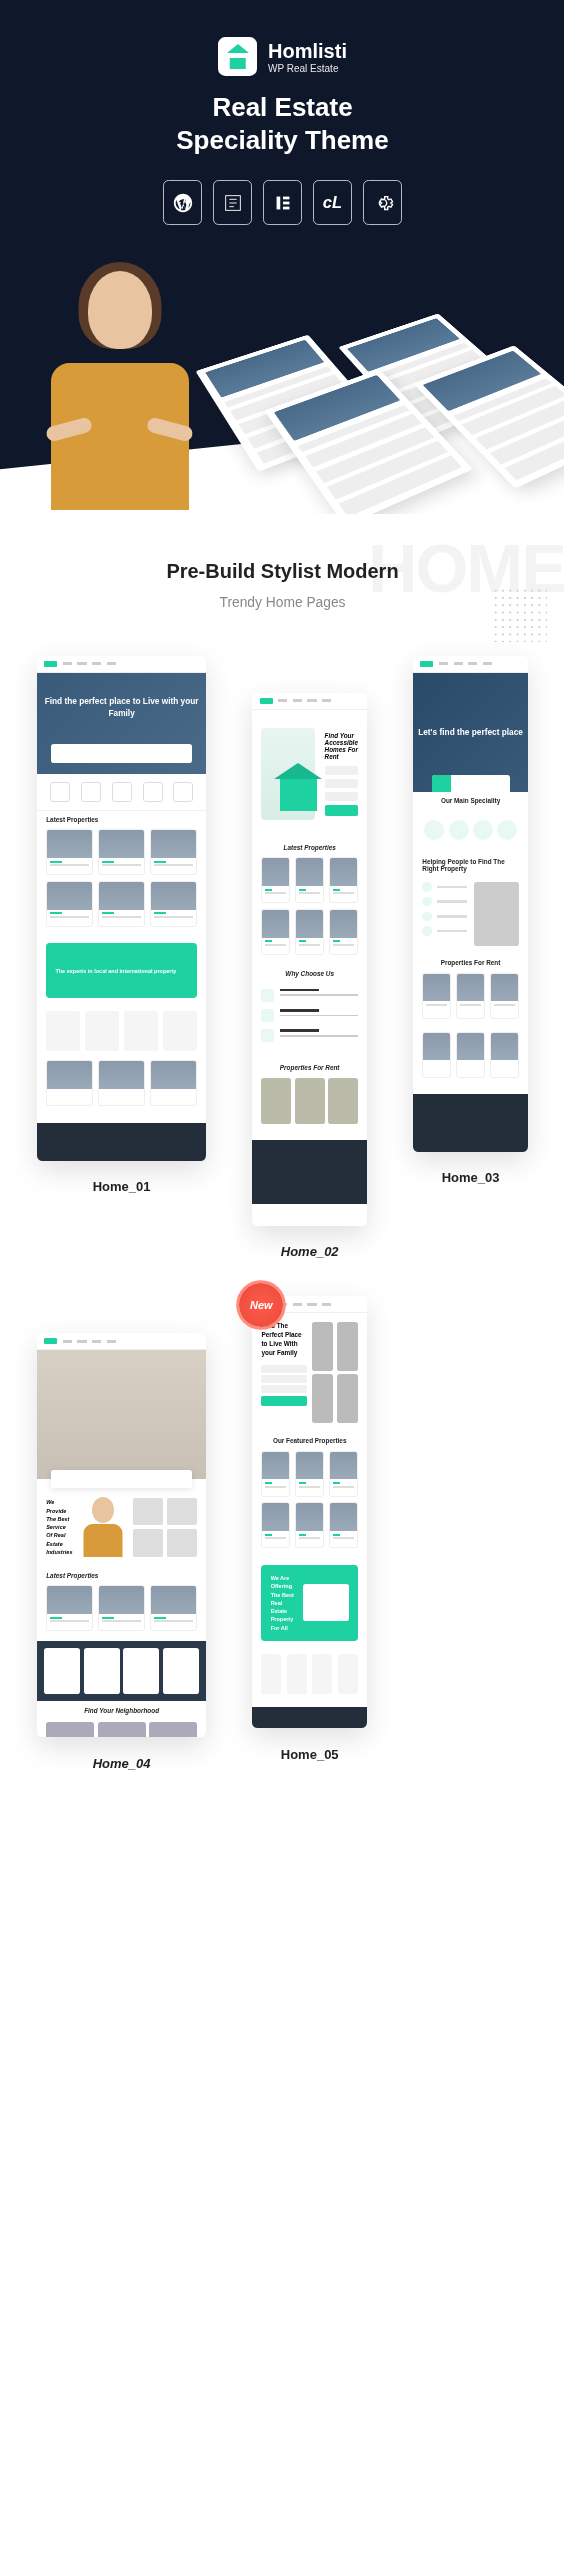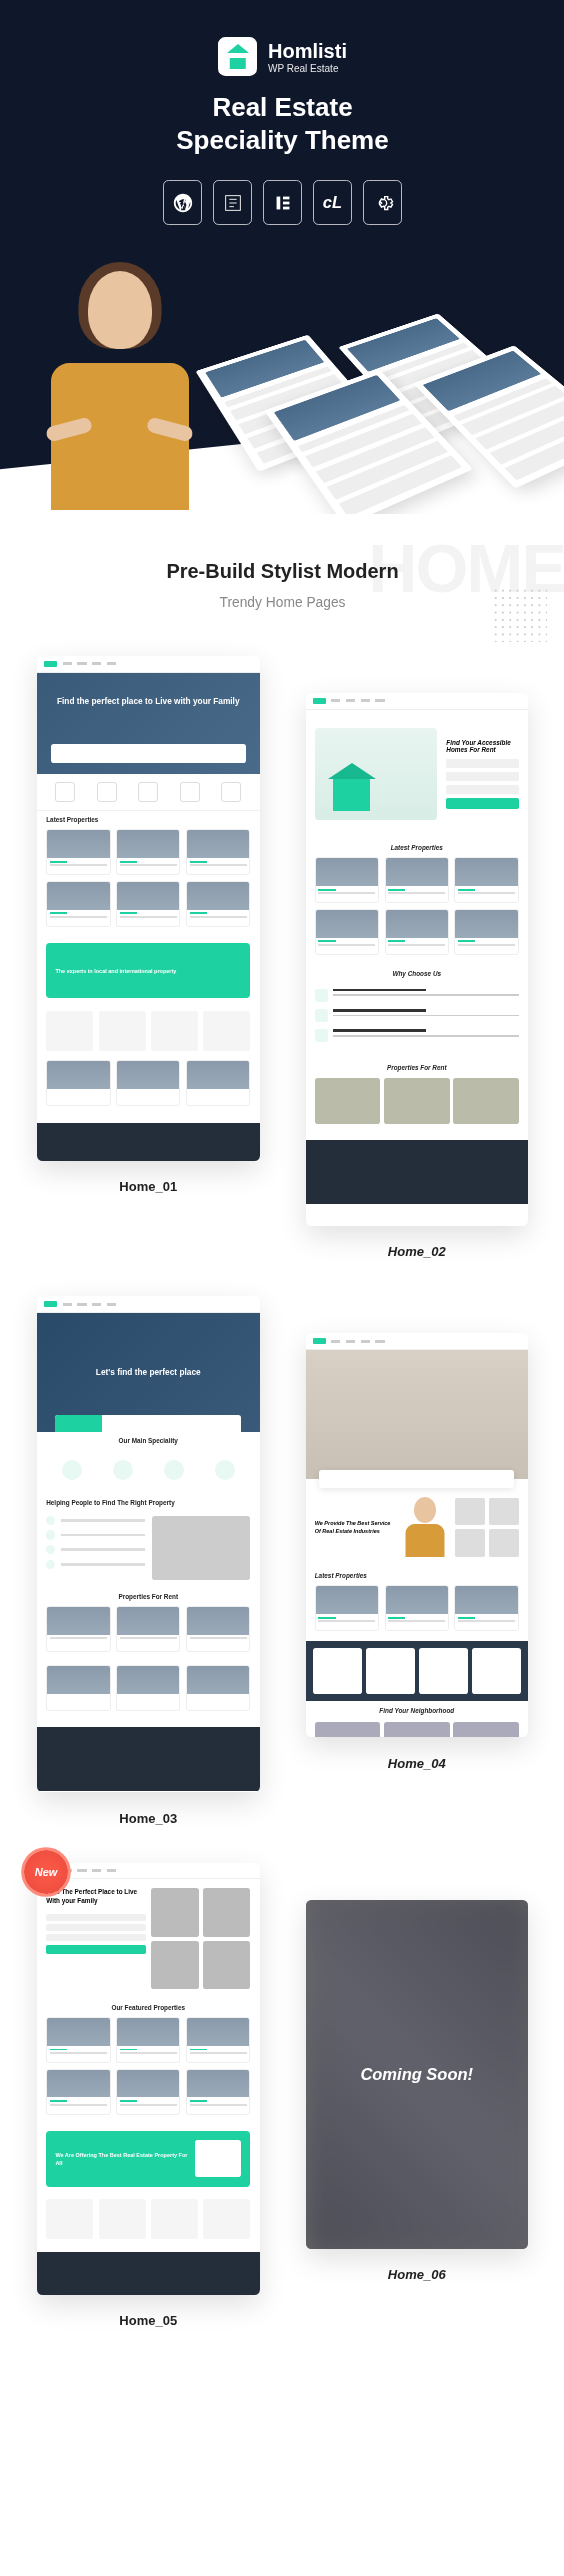--- a/index.html
+++ b/index.html
@@ -38,21 +38,21 @@
     .m2 { top: 37px; left: 165px; }
     .m3 { top: 92px; left: 55px; }
     .m4 { top: 129px; left: 202px; }
     
     .section { padding: 46px 37px 37px; background: #fff; position: relative; }
     .section-bg-text { position: absolute; top: 15px; left: 0; right: 0; font-size: 68px; font-weight: 900; color: #F3F3F3; text-align: right; letter-spacing: -1.8px; z-index: 0; }
     .section-title { text-align: center; font-size: 20px; font-weight: 700; color: #222; position: relative; z-index: 1; }
     .section-sub { text-align: center; font-size: 13.8px; color: #888; margin-top: 12px; position: relative; z-index: 1; }
     .dots-deco { position: absolute; top: 73px; right: 18.4px; width: 55px; height: 55px; background-image: radial-gradient(#ccc 0.9px, transparent 0.9px); background-size: 7.3px 7.3px; z-index: 0; }
     
-    .grid { display: grid; grid-template-columns: 1fr 1fr; gap: 37px 46px; margin-top: 46px; position: relative; z-index: 1; }
+    .grid { display: grid; grid-template-columns: 1fr 1fr 1fr; gap: 37px 46px; margin-top: 46px; position: relative; z-index: 1; }
     .grid-item { display: flex; flex-direction: column; align-items: center; position: relative; }
     .thumb { width: 100%; border-radius: 5.5px; box-shadow: 0 9.2px 27.6px rgba(0,0,0,0.12); background: #fff; position: relative; overflow: hidden; }
     .thumb-label { margin-top: 18.4px; font-size: 13px; font-weight: 700; color: #222; }
     
     .preview-hero { height: 101px; background: linear-gradient(135deg, #3A5A7A, #4A6A8A); position: relative; }
     .preview-hero-text { position: absolute; top: 22px; left: 0; right: 0; color: #fff; font-size: 8.3px; font-weight: 600; text-align: center; line-height: 1.5; }
     .preview-search { position: absolute; bottom: 11px; left: 13.8px; right: 13.8px; height: 18.4px; background: #fff; border-radius: 2.8px; }
     .preview-nav { height: 16.5px; background: #fff; border-bottom: 0.9px solid #eee; display: flex; align-items: center; padding: 0 7.3px; gap: 5.5px; }
     .preview-nav-dot { width: 13px; height: 5.5px; background: #1DD1A1; border-radius: 0.9px; }
     .preview-nav-item { width: 9.2px; height: 2.8px; background: #ccc; }
@@ -618,23 +618,16 @@
             <div class="agent"></div>
             <div class="agent"></div>
             <div class="agent"></div>
             <div class="agent"></div>
           </div>
         <div class="preview-footer"></div>
       </div>
       <div class="thumb-label">Home_05</div>
     </div>
 
-    <div class="grid-item offset-down">
-      <div class="thumb thumb-6">
-        <div class="blur-bg"></div>
-        <div class="coming-soon">Coming Soon!</div>
-      </div>
-      <div class="thumb-label">Home_06</div>
-    </div>
 
   </div>
 </div>
 
 
 </body></html>

